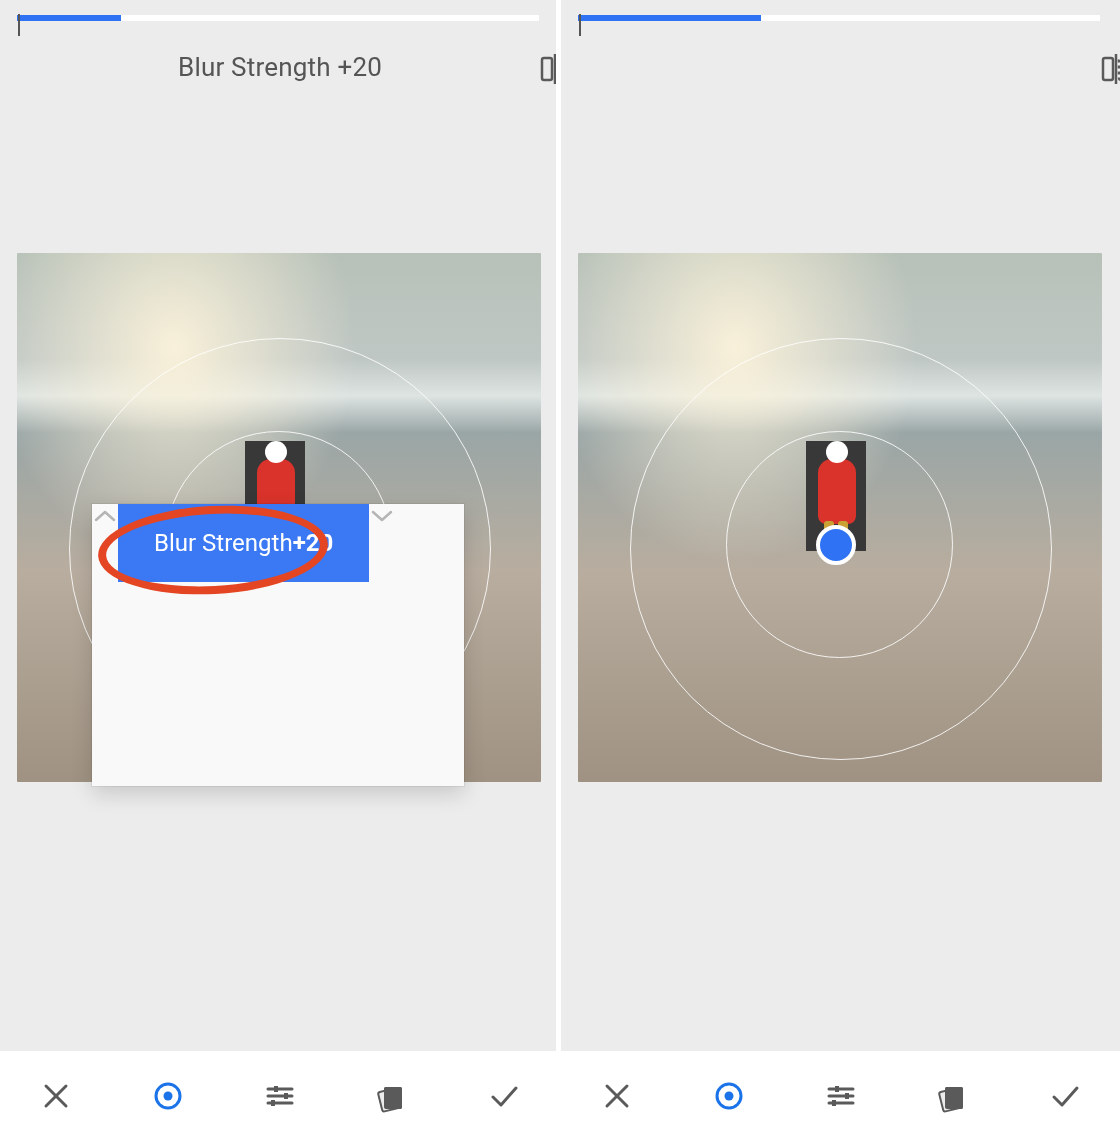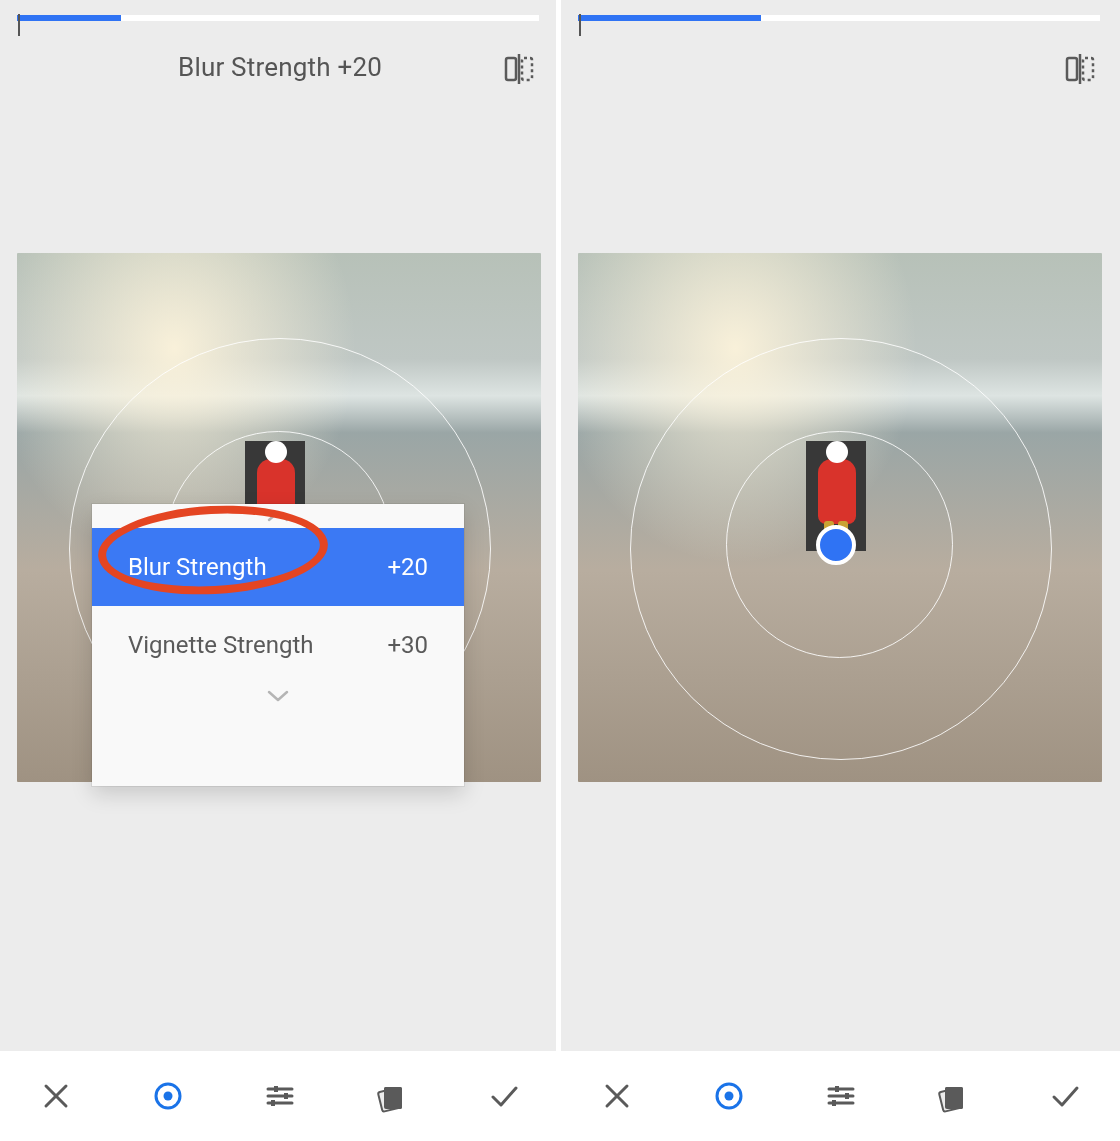--- a/index.html
+++ b/index.html
@@ -3,21 +3,21 @@
 <meta charset="utf-8">
 <style>
   html, body { margin:0; padding:0; }
   body {
     width:1120px; height:1141px;
     background:#ECECEC;
     font-family:-apple-system,BlinkMacSystemFont,"Segoe UI",Roboto,Arial,sans-serif;
     color:#555; position:relative; overflow:hidden;
   }
   .panel {
-    position:absolute; top:0; width:560px; height:1141px; background:#ECECEC;
+    position:absolute; top:0; width:560px; height:1141px; background:#ECECEC;padding-left:36px;
   }
   .panel.left { left:0; }
   .panel.right { left:561px; }
   .divider { position:absolute; left:556px; top:0; width:10px; height:1141px; background:#FFFFFF; }
 
   .progress-track {
     position:absolute; left:17px; top:15px; width:522px; height:6px;
     background:#FFFFFF; display:flex; align-items:stretch;
   }
   .progress-fill { background:#2F73F4; height:100%; }
@@ -57,30 +57,30 @@
   }
   .figure .head { position:absolute; left:20px; top:0; width:22px; height:22px; background:#FFF; border-radius:50%; }
   .figure .body { position:absolute; left:12px; top:18px; width:38px; height:65px; background:#D9332B; border-radius:14px 14px 8px 8px; }
   .figure .boot { position:absolute; width:10px; height:14px; top:80px; background:#C9A233; border-radius:3px; }
   .figure .boot.l { left:18px; } .figure .boot.r { left:32px; }
 
   
   .menu {
     position:absolute; left:92px; top:504px; width:372px; height:282px;
     background:#F9F9F9; box-shadow:0 0 0 1px rgba(0,0,0,.06), 0 8px 20px rgba(0,0,0,.15);
-    display:flex; flex-direction:column; z-index:5;
+    display:flex; flex-direction:row; z-index:5;
   }
   .menu .chev { height:24px; display:flex; align-items:center; justify-content:center; color:#AFAFAF; }
   .menu .chev svg { width:26px; height:18px; }
   .menu .row {
     height:78px; display:flex; align-items:center; justify-content:space-between;
     padding:0 36px; font-size:24px; color:#5A5A5A; cursor:pointer;
   }
   .menu .row.selected { background:#3B79F4; color:#FFF; }
-  .menu .row .val { font-weight:400; }
+  .menu .row .val { font-weight:700; }
   .annot-ring {
     position:absolute; left:98px; top:506px; width:214px; height:72px; z-index:6;
     border:8px solid #E44522; border-radius:50%; transform:rotate(-3deg);
     pointer-events:none;
   }
 
   
   .toolbar {
     position:absolute; left:0; bottom:0; width:560px; height:90px; background:#FFFFFF;
     display:flex; align-items:center; justify-content:space-around;
@@ -123,24 +123,20 @@
   <div class="menu">
     <div class="chev">
       <svg viewBox="0 0 26 18">
           <polyline points="4,13 13,5 22,13" fill="none" stroke="#B5B5B5" stroke-width="2.5" stroke-linecap="round" stroke-linejoin="round"></polyline>
         </svg>
     </div>
     <div class="row selected">
       <span>Blur Strength</span>
       <span class="val">+20</span>
     </div>
-    <div class="row">
-      <span>Vignette Strength</span>
-      <span class="val">+30</span>
-    </div>
     <div class="chev">
       <svg viewBox="0 0 26 18">
           <polyline points="4,5 13,13 22,5" fill="none" stroke="#B5B5B5" stroke-width="2.5" stroke-linecap="round" stroke-linejoin="round"></polyline>
         </svg>
     </div>
   </div>
   <div class="annot-ring"></div>
 
   <div class="toolbar">
     <div class="tbtn">

